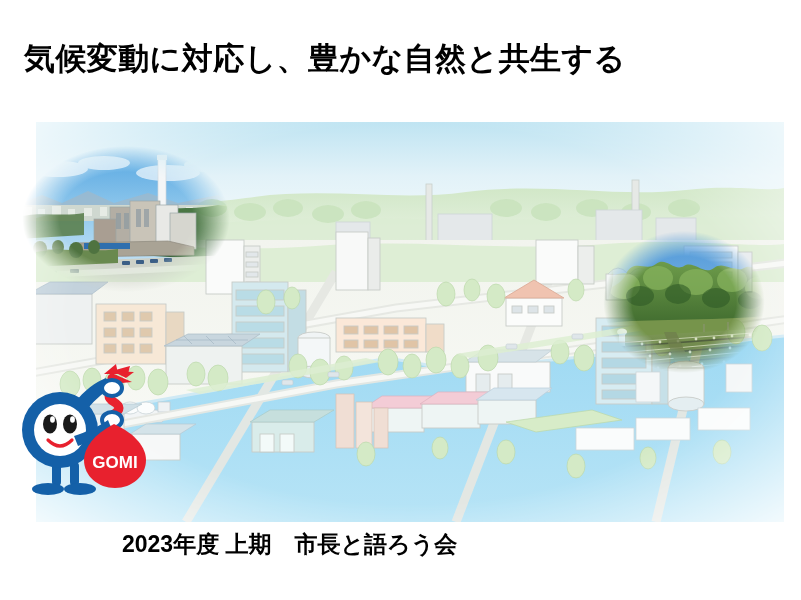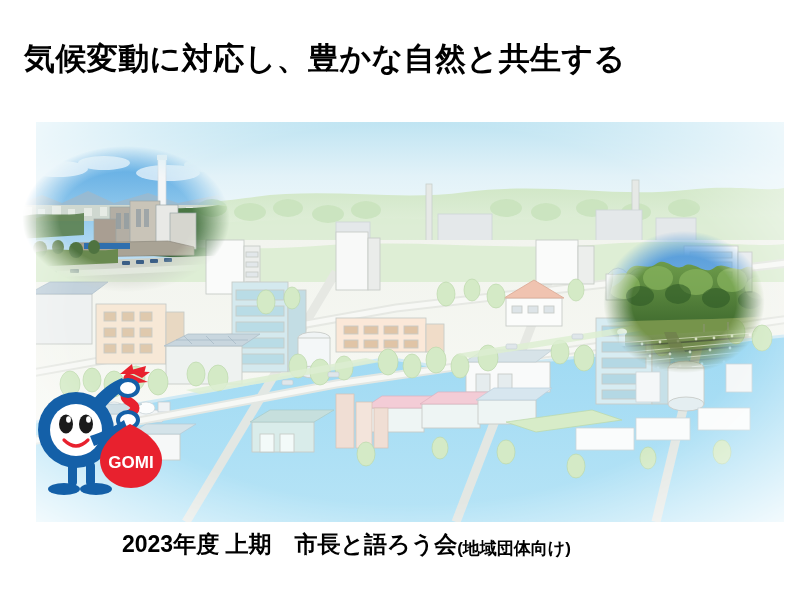--- a/index.html
+++ b/index.html
@@ -68,21 +68,21 @@
     -webkit-mask-image: radial-gradient(ellipse 50% 50% at 50% 50%, #000 62%, rgba(0,0,0,0) 96%);
     mask-image: radial-gradient(ellipse 50% 50% at 50% 50%, #000 62%, rgba(0,0,0,0) 96%);
   }
   #photo-plant { left: 18px;  top: 143px; width: 216px; height: 152px; }
   #photo-nature{ left: 600px; top: 228px; width: 168px; height: 148px; }
   .photo-oval svg { display:block; width:100%; height:100%; }
 
   
   #mascot {
     position: absolute;
-    left: 28px;
+    left: 12px;
     top: 362px;
     width: 142px;
     height: 146px;
     z-index: 45;
   }
   #mascot svg { display:block; width:100%; height:100%; }
 
   
   #footer {
     position: absolute;
@@ -97,21 +97,21 @@
   #chiba-logo { width: 170px; height: 60px; flex: 0 0 auto; }
   #chiba-logo svg { display:block; width:100%; height:100%; }
   #footer-caption {
     margin-left: 22px;
     font-family: "Liberation Sans", "DejaVu Sans", sans-serif;
     font-weight: bold;
     font-size: 23px;
     color: #000000;
     white-space: nowrap;
     display: flex;
-    align-items: flex-end;
+    align-items: center;
   }
   #footer-caption .sub {
     font-size: 17px;
     font-weight: bold;
   }
 </style>
 </head>
 <body>
 
 <div id="slide">
@@ -669,17 +669,16 @@
 
   <div id="title-block">
     <span class="title-line">気候変動に対応し、豊かな自然と共生する</span>
   </div>
 
   <div id="footer">
 
 
     <div id="footer-caption">
       <span>2023年度 上期　市長と語ろう会</span>
-      <span class="sub">(地域団体向け)</span>
     </div>
   </div>
 
 </div>
 
 </body></html>

